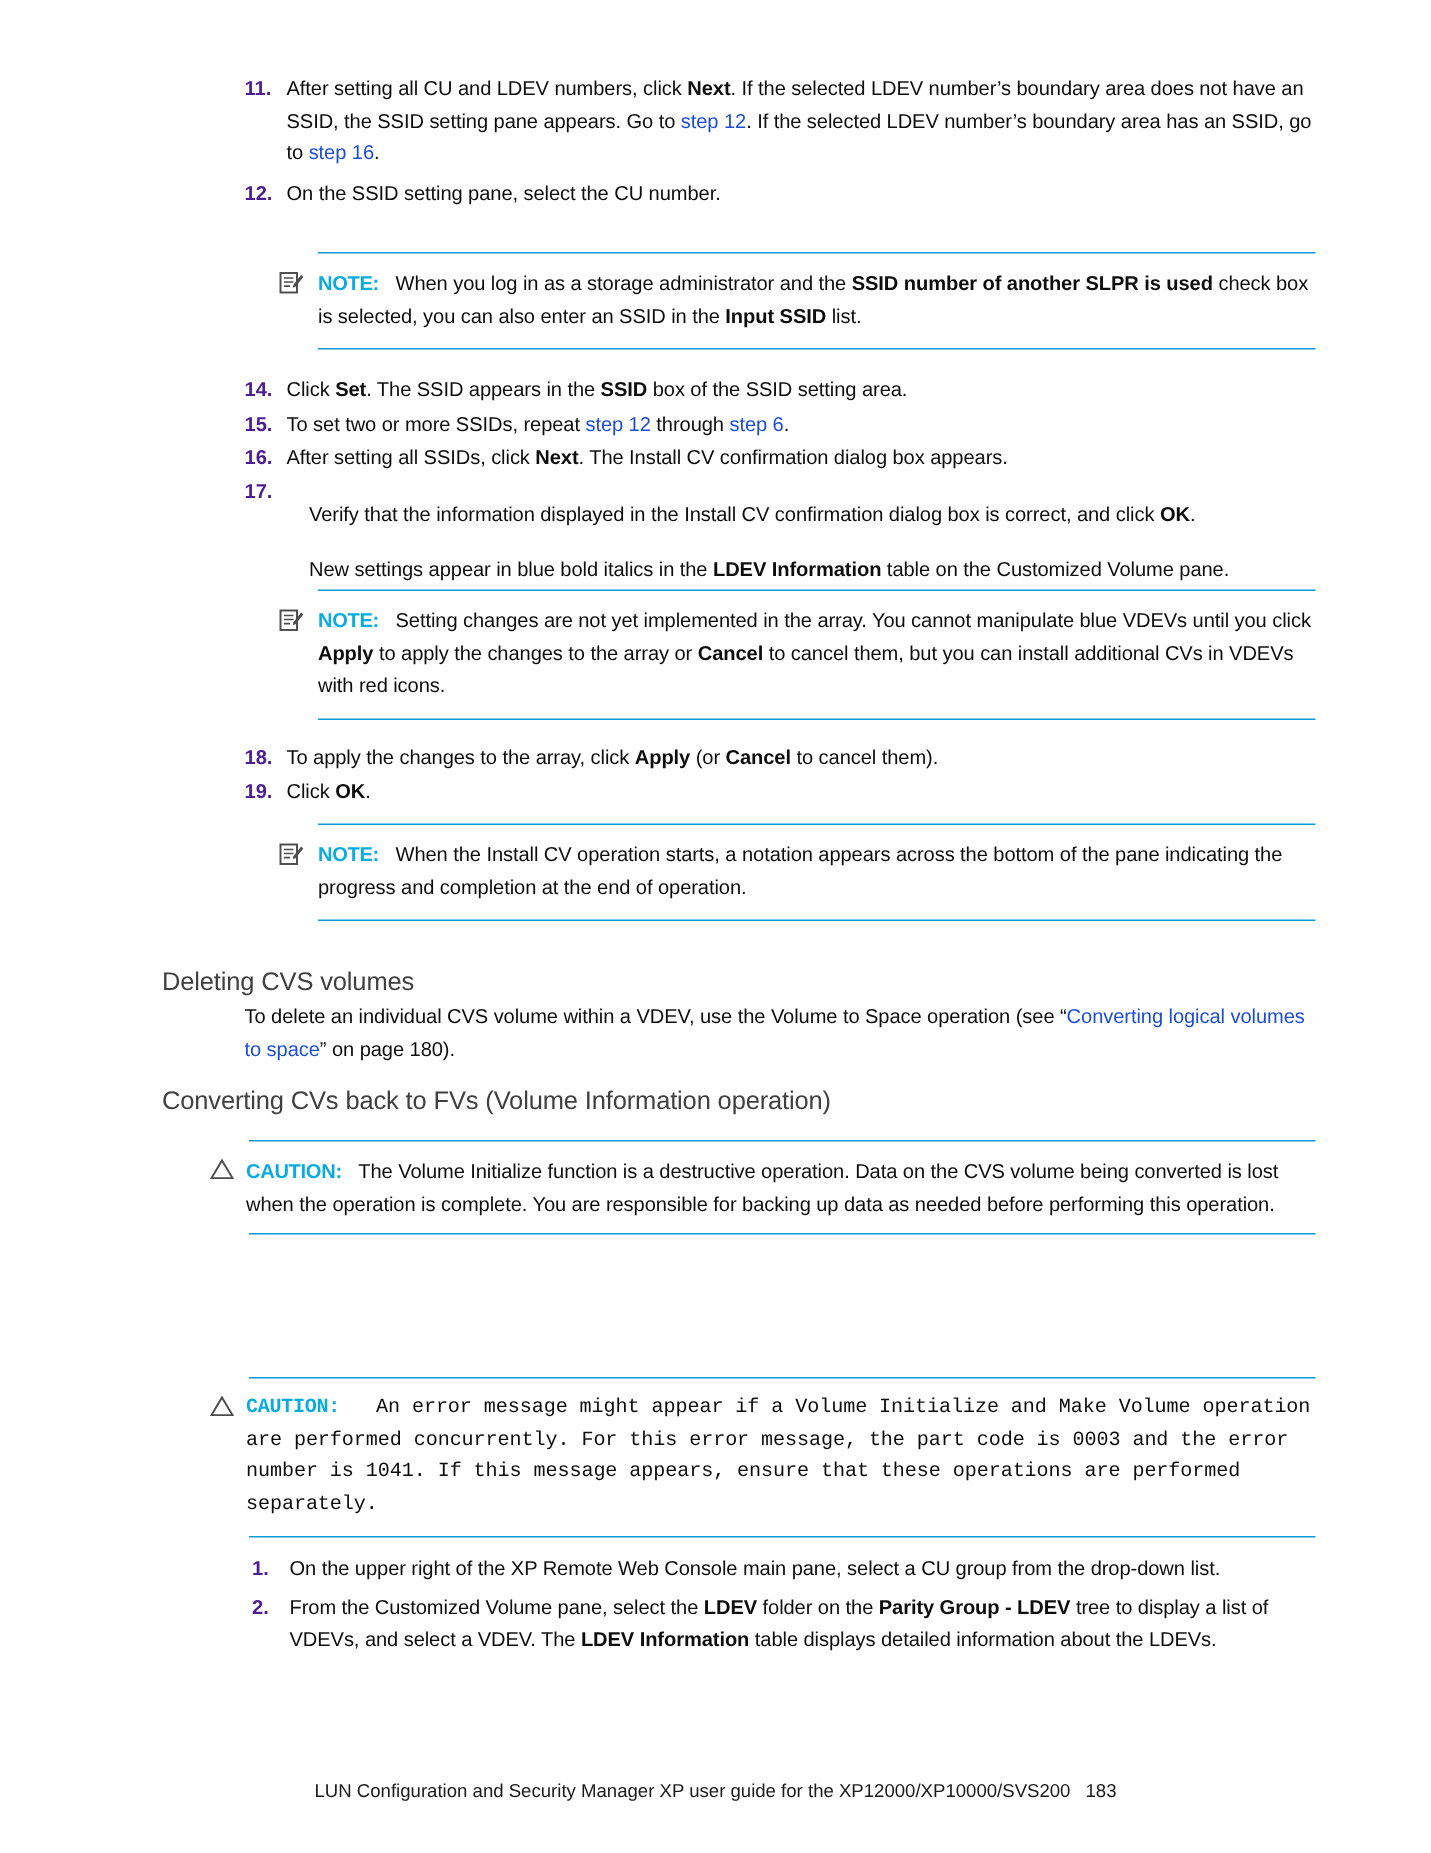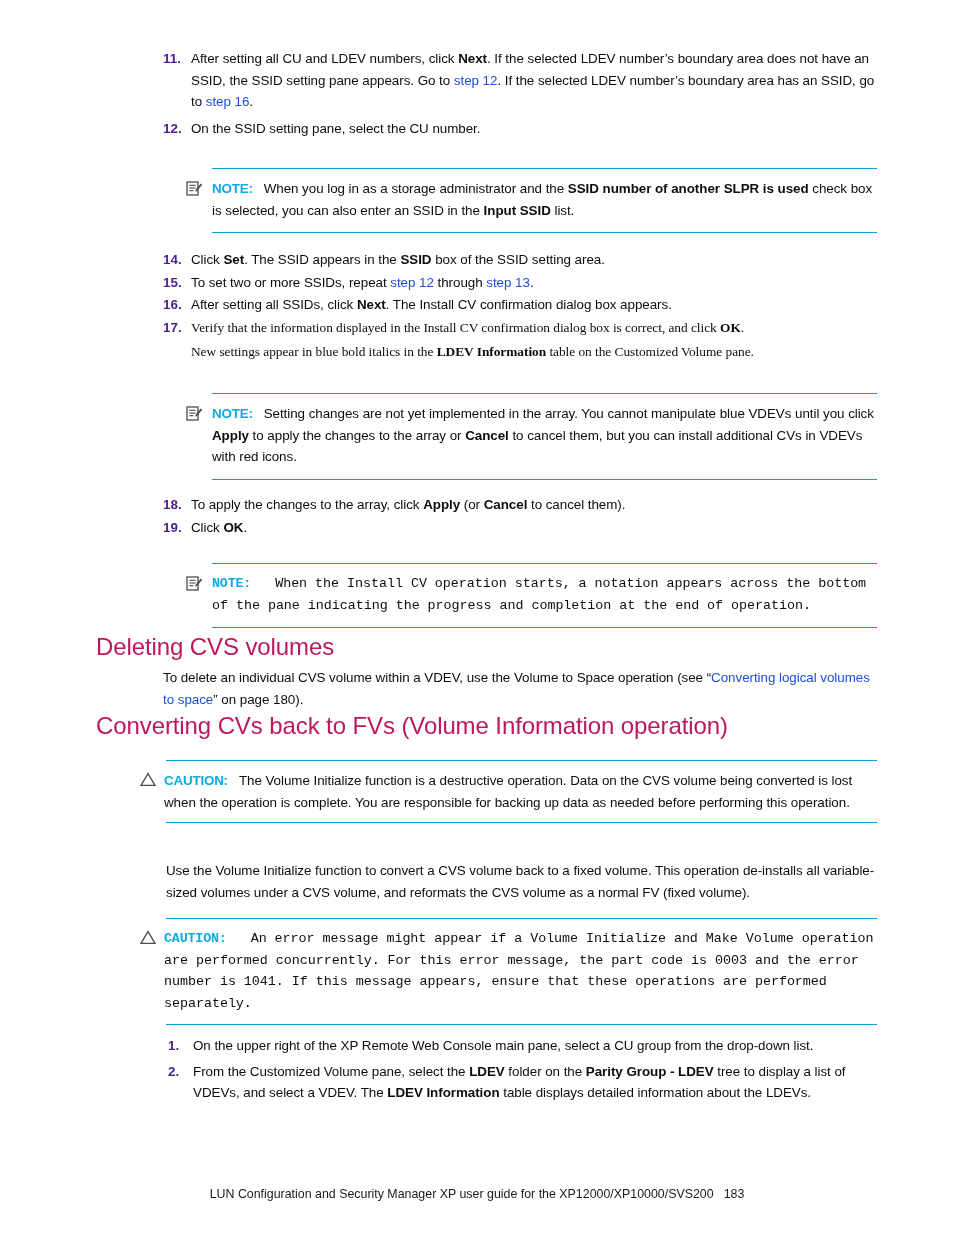--- a/index.html
+++ b/index.html
@@ -52,21 +52,21 @@
     min-width: 25px;
     text-align: left;
   }
   .step .num.wide { min-width: 28px; }
   .step .txt {
     flex: 1 1 auto;
     font-size: 13.4px;
     line-height: 1.62;
   }
   .step-gap { margin-bottom: 5px; }
-  .step .txt p { margin: 0; font-family: Liberation Serif, serif; }
+  .step .txt p { margin: 15px; }
   .step .txt p + p { margin-top: 2px; }
 
   
   .adm {
     position: absolute;
   }
   .adm .rule {
     border-top: 1.6px solid #0f9bd7;
     height: 0;
   }
@@ -88,24 +88,24 @@
   .adm .lbl {
     color: #0aace0;
     font-weight: bold;
     letter-spacing: -0.2px;
   }
   .adm.note .inner { padding: 9px 0 11px 0; }
 
   
   h1.h-sec {
     position: absolute;
-    margin: 0;
-    color: #be185d;
+    margin: 12px;
+    color: #404040;
     font-weight: normal;
-    font-size: 24px;
+    font-size: 17px;
     letter-spacing: -0.1px;
     line-height: 1.1;
   }
 
   .para {
     position: absolute;
     width: 714px;
     font-size: 13.4px;
     line-height: 1.62;
   }
@@ -161,21 +161,21 @@
 
   <div class="steps" style="top:249px;">
 
     <div class="step">
       <div class="num wide">14.</div>
       <div class="txt body-txt"><span>Click </span><b>Set</b><span>. The SSID appears in the </span><b>SSID</b><span> box of the SSID setting area.</span></div>
     </div>
 
     <div class="step">
       <div class="num wide">15.</div>
-      <div class="txt body-txt"><span>To set two or more SSIDs, repeat </span><span class="xref">step 12</span><span> through </span><span class="xref">step 13</span><span>.</span></div>
+      <div class="txt body-txt"><span>To set two or more SSIDs, repeat </span><span class="xref">step 12</span><span> through </span><span class="xref">step 6</span><span>.</span></div>
     </div>
 
     <div class="step">
       <div class="num wide">16.</div>
       <div class="txt body-txt"><span>After setting all SSIDs, click </span><b>Next</b><span>. The Install CV confirmation dialog box appears.</span></div>
     </div>
 
     <div class="step">
       <div class="num wide">17.</div>
       <div class="txt body-txt">
@@ -206,21 +206,21 @@
     <div class="step">
       <div class="num wide">18.</div>
       <div class="txt body-txt"><span>To apply the changes to the array, click </span><b>Apply</b><span> (or </span><b>Cancel</b><span> to cancel them).</span></div>
     </div>
     <div class="step">
       <div class="num wide">19.</div>
       <div class="txt body-txt"><span>Click </span><b>OK</b><span>.</span></div>
     </div>
   </div>
 
-  <div class="adm note" style="left:212px; width:665px; top:563px;font-family:Liberation Mono, monospace;">
+  <div class="adm note" style="left:212px; width:665px; top:549px;">
     <div class="rule"></div>
     <div class="inner">
       <div class="ic" style="margin-left:-26px;">
         <svg width="17" height="17" viewBox="0 0 17 17" aria-hidden="true">
           <rect x="1" y="2" width="11" height="13" fill="none" stroke="#4d4d4d" stroke-width="1.3"></rect>
           <line x1="3.3" y1="5.3" x2="9.6" y2="5.3" stroke="#4d4d4d" stroke-width="1.1"></line>
           <line x1="3.3" y1="8" x2="9.6" y2="8" stroke="#4d4d4d" stroke-width="1.1"></line>
           <line x1="3.3" y1="10.7" x2="7.4" y2="10.7" stroke="#4d4d4d" stroke-width="1.1"></line>
           <path d="M9.6 9.8 L14.8 3.4 L16.2 4.7 L11 11.1 L9.2 11.7 Z" fill="#4d4d4d"></path>
         </svg>
@@ -242,21 +242,20 @@
       <div class="ic" style="margin-left:-26px; width:24px;">
         <svg width="16" height="15" viewBox="0 0 16 15" aria-hidden="true">
           <path d="M8 1.6 L15 13.4 L1 13.4 Z" fill="none" stroke="#4d4d4d" stroke-width="1.3" stroke-linejoin="miter"></path>
         </svg>
       </div>
       <div class="bodyc body-txt"><span class="lbl">CAUTION:</span><span>&nbsp;&nbsp;&nbsp;</span><span>The Volume Initialize function is a destructive operation. Data on the CVS volume being converted is lost when the operation is complete. You are responsible for backing up data as needed before performing this operation.</span></div>
     </div>
     <div class="rule"></div>
   </div>
 
-  <div class="para body-txt" style="left:166px; top:860px; width:712px;">Use the Volume Initialize function to convert a CVS volume back to a fixed volume. This operation de-installs all variable-sized volumes under a CVS volume, and reformats the CVS volume as a normal FV (fixed volume).</div>
 
   <div class="adm caution" style="left:166px; width:711px; top:918px;font-family:Liberation Mono, monospace;">
     <div class="rule"></div>
     <div class="inner">
       <div class="ic" style="margin-left:-26px; width:24px;">
         <svg width="16" height="15" viewBox="0 0 16 15" aria-hidden="true">
           <path d="M8 1.6 L15 13.4 L1 13.4 Z" fill="none" stroke="#4d4d4d" stroke-width="1.3" stroke-linejoin="miter"></path>
         </svg>
       </div>
       <div class="bodyc body-txt"><span class="lbl">CAUTION:</span><span>&nbsp;&nbsp;&nbsp;</span><span>An error message might appear if a Volume Initialize and Make Volume operation are performed concurrently. For this error message, the part code is 0003 and the error number is 1041. If this message appears, ensure that these operations are performed separately.</span></div>

